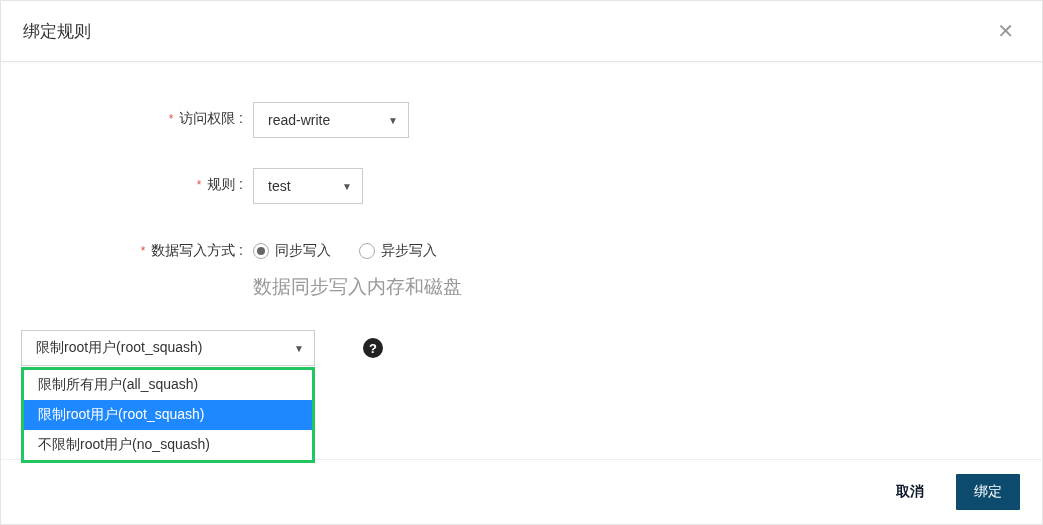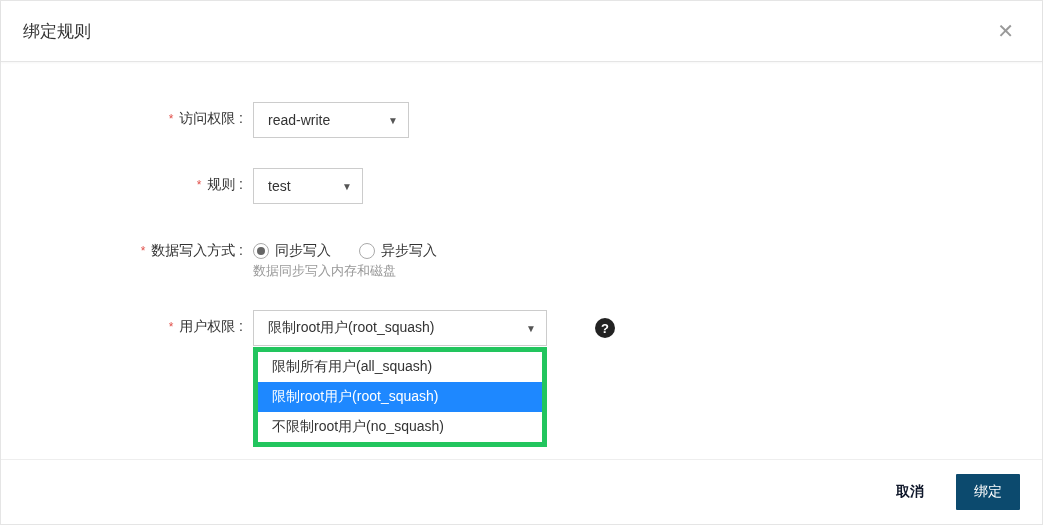--- a/index.html
+++ b/index.html
@@ -125,22 +125,22 @@
     .radio-circle.checked::after {
       content: "";
       width: 8px;
       height: 8px;
       background: #666;
       border-radius: 50%;
       display: block;
     }
     .help-text {
       color: #999;
-      font-size: 13px;
-      margin-top: 2px;
+      font-size: 19px;
+      margin-top: 14px;
     }
     .help-icon {
       margin-left: 48px;
       width: 20px;
       height: 20px;
       border-radius: 50%;
       background: #222;
       color: #fff;
       display: flex;
       align-items: center;
@@ -150,21 +150,21 @@
       cursor: pointer;
     }
     .dropdown-wrap {
       position: relative;
     }
     .dropdown-list {
       position: absolute;
       top: 37px;
       left: 0;
       width: 294px;
-      border: 5px solid #22c55e;
+      border: 3px solid #22c55e;
       background: #fff;
       z-index: 10;
     }
     .dropdown-option {
       padding: 6px 14px;
       cursor: pointer;
       color: #333;
       font-size: 14px;
     }
     .dropdown-option.selected {
@@ -256,24 +256,20 @@
           <div class="radio-item">
             <span class="radio-circle"></span>
             <span>异步写入</span>
           </div>
         </div>
         <div class="help-text">数据同步写入内存和磁盘</div>
       </div>
     </div>
 
     <div class="form-row" style="margin-bottom:0;">
-      <div class="form-label">
-        <span class="required-star">*</span>
-        <span>用户权限 :</span>
-      </div>
       <div class="inline-row">
         <div class="dropdown-wrap">
           <div class="select-box wide">
             <span>限制root用户(root_squash)</span>
             <span class="select-arrow">▼</span>
           </div>
           <div class="dropdown-list">
             <div class="dropdown-option">限制所有用户(all_squash)</div>
             <div class="dropdown-option selected">限制root用户(root_squash)</div>
             <div class="dropdown-option">不限制root用户(no_squash)</div>

